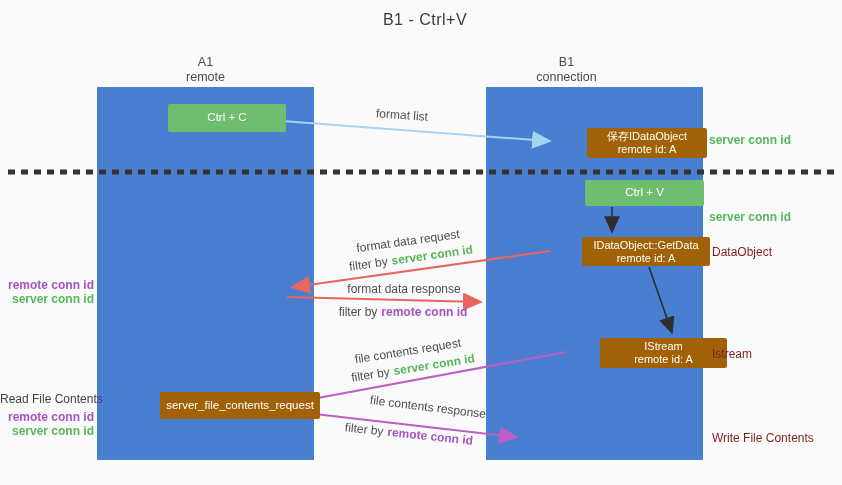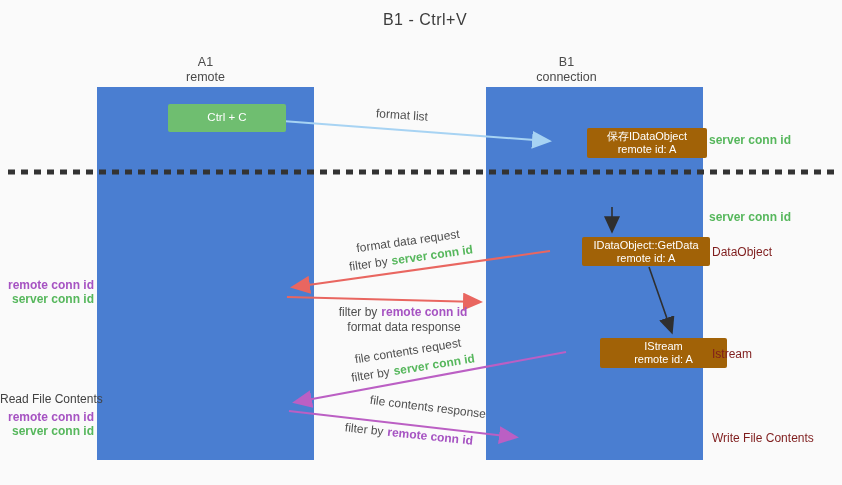--- a/index.html
+++ b/index.html
@@ -113,47 +113,53 @@
 
   <div class="node green" style="left:136px; top:104px; width:118px; height:28px;">
     <div>Ctrl + C</div>
   </div>
 
   <div class="node orange" style="left:555px; top:128px; width:120px; height:30px; font-size:11px; line-height:13px;">
     <div>保存IDataObject</div>
     <div>remote id: A</div>
   </div>
 
+  <div class="node green" style="left:553px; top:180px; width:119px; height:26px;">
+    <div>Ctrl + V</div>
+  </div>
 
   <div class="node orange" style="left:550px; top:237px; width:128px; height:29px; font-size:11px; line-height:13px;">
     <div>IDataObject::GetData</div>
     <div>remote id: A</div>
   </div>
 
 
 
   <div class="node orange" style="left:568px; top:338px; width:127px; height:30px; font-size:11px; line-height:13px;">
     <div>IStream</div>
     <div>remote id: A</div>
   </div>
 
+  <div class="node orange" style="left:128px; top:392px; width:160px; height:27px;">
+    <div>server_file_contents_request</div>
+  </div>
 
 
   <div class="flow-label" style="left:402px; top:115px; transform:translate(-50%,-50%) rotate(4deg);">
     <span>format list</span>
   </div>
 
   <div class="flow-label" style="left:408px; top:241px; transform:translate(-50%,-50%) rotate(-8deg);">
     <span>format data request</span>
   </div>
   <div class="flow-label" style="left:411px; top:258px; transform:translate(-50%,-50%) rotate(-8deg);">
     <span class="fb">filter by</span><span class="hl-green">server conn id</span>
   </div>
 
-  <div class="flow-label" style="left:404px; top:289px;margin-top:38px;">
+  <div class="flow-label" style="left:404px; top:289px;">
     <span>format data response</span>
   </div>
   <div class="flow-label" style="left:403px; top:312px;">
     <span class="fb">filter by</span><span class="hl-purple">remote conn id</span>
   </div>
 
   <div class="flow-label" style="left:408px; top:351px; transform:translate(-50%,-50%) rotate(-9deg);">
     <span>file contents request</span>
   </div>
   <div class="flow-label" style="left:413px; top:368px; transform:translate(-50%,-50%) rotate(-9deg);">

